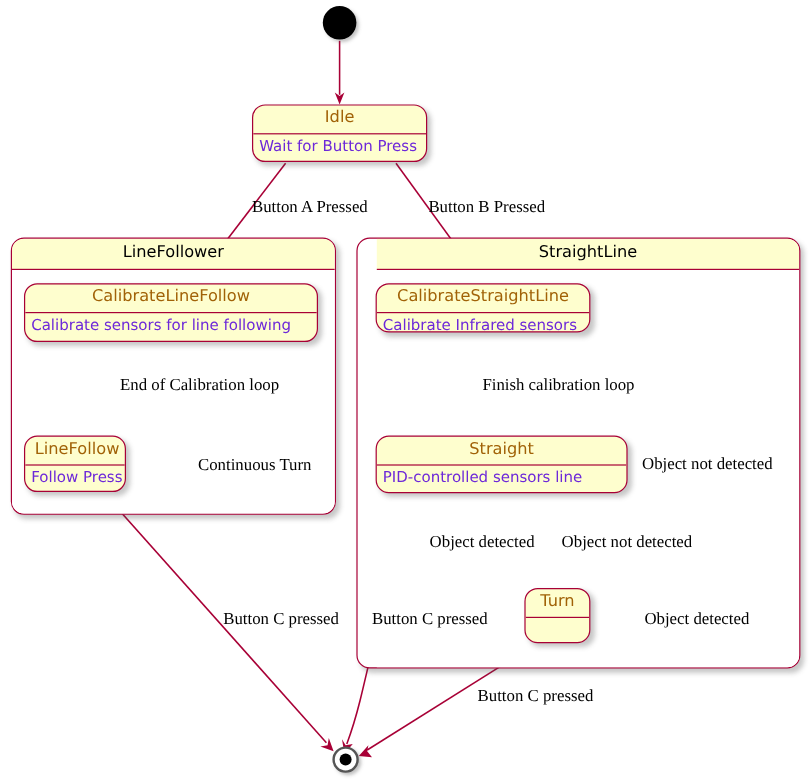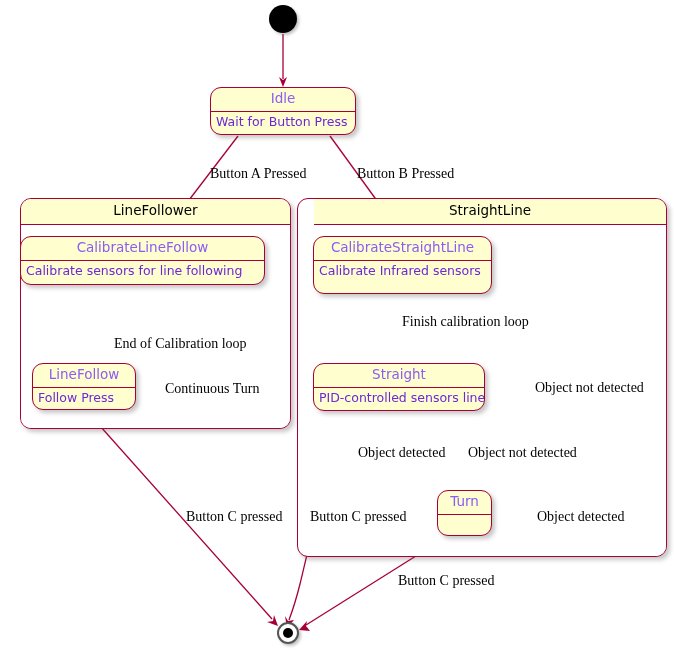--- a/index.html
+++ b/index.html
@@ -47,21 +47,21 @@
     background: #FEFECE;
     border: 1.4px solid #A80036;
     border-radius: 11px;
     box-sizing: border-box;
     box-shadow: 3px 3px 4px rgba(80,80,80,0.32);
     overflow: hidden;
   }
   .state-title {
     text-align: center;
     font-size: 13.5px;
-    color: #8b5cf6;
+    color: #a16207;
     padding: 4px 8px 5px 8px;
     line-height: 1;
     white-space: nowrap;
   }
   .state-divider {
     height: 0;
     border-top: 1.4px solid #A80036;
   }
   .state-desc {
     font-size: 12.5px;
@@ -191,67 +191,67 @@
   </svg>
 
   <div class="start-node" style="left:269px; top:5px; width:28px; height:28px;"></div>
 
   <div class="state-node" style="left:210px; top:87px; width:146px; height:48px;">
     <div class="state-title">Idle</div>
     <div class="state-divider"></div>
     <div class="state-desc">Wait for Button Press</div>
   </div>
 
-  <div class="composite-node" style="left:20px; top:198px; width:271px; height:231px;">
+  <div class="composite-node" style="left:9px; top:198px; width:271px; height:231px;">
     <div class="composite-header">LineFollower</div>
     <div class="composite-body" style="height:204px;"></div>
   </div>
 
   <div class="composite-node" style="left:297px; top:198px; width:370px; height:359px;padding-left:16px;">
     <div class="composite-header">StraightLine</div>
     <div class="composite-body" style="height:332px;"></div>
   </div>
 
   <div class="state-node" style="left:20px; top:236px; width:245px; height:49px;">
     <div class="state-title">CalibrateLineFollow</div>
     <div class="state-divider"></div>
     <div class="state-desc">Calibrate sensors for line following</div>
   </div>
 
-  <div class="state-node" style="left:32px; top:363px; width:104px; height:47px;">
+  <div class="state-node" style="left:20px; top:363px; width:85px; height:47px;">
     <div class="state-title">LineFollow</div>
     <div class="state-divider"></div>
     <div class="state-desc">Follow Press</div>
   </div>
 
-  <div class="state-node" style="left:313px; top:236px; width:179px; height:58px;">
+  <div class="state-node" style="left:313px; top:236px; width:179px; height:41px;">
     <div class="state-title">CalibrateStraightLine</div>
     <div class="state-divider"></div>
     <div class="state-desc">Calibrate Infrared sensors</div>
   </div>
 
-  <div class="state-node" style="left:313px; top:363px; width:172px; height:48px;">
+  <div class="state-node" style="left:313px; top:363px; width:210px; height:48px;">
     <div class="state-title">Straight</div>
     <div class="state-divider"></div>
     <div class="state-desc">PID-controlled sensors line</div>
   </div>
 
   <div class="state-node" style="left:437px; top:490px; width:55px; height:46px;">
     <div class="state-title">Turn</div>
     <div class="state-divider"></div>
     <div class="state-desc empty"></div>
   </div>
 
   <div class="end-node-outer" style="left:277px; top:622px; width:22px; height:22px;">
     <div class="end-node-inner" style="left:4px; top:4px; width:10px; height:10px;"></div>
   </div>
 
   <div class="edge-label" style="left:210px; top:167px;">Button A Pressed</div>
   <div class="edge-label" style="left:337px; top:167px;margin-left:20px;">Button B Pressed</div>
-  <div class="edge-label" style="left:114px; top:315px;margin-top:22px;">End of Calibration loop</div>
+  <div class="edge-label" style="left:100px; top:315px;">End of Calibration loop</div>
   <div class="edge-label" style="left:165px; top:382px;">Continuous Turn</div>
   <div class="edge-label" style="left:402px; top:315px;">Finish calibration loop</div>
   <div class="edge-label" style="left:535px; top:381px;">Object not detected</div>
   <div class="edge-label" style="left:358px; top:446px;">Object detected</div>
   <div class="edge-label" style="left:468px; top:446px;">Object not detected</div>
   <div class="edge-label" style="left:537px; top:510px;">Object detected</div>
   <div class="edge-label" style="left:186px; top:510px;">Button C pressed</div>
   <div class="edge-label" style="left:310px; top:510px;">Button C pressed</div>
   <div class="edge-label" style="left:398px; top:574px;">Button C pressed</div>
 

